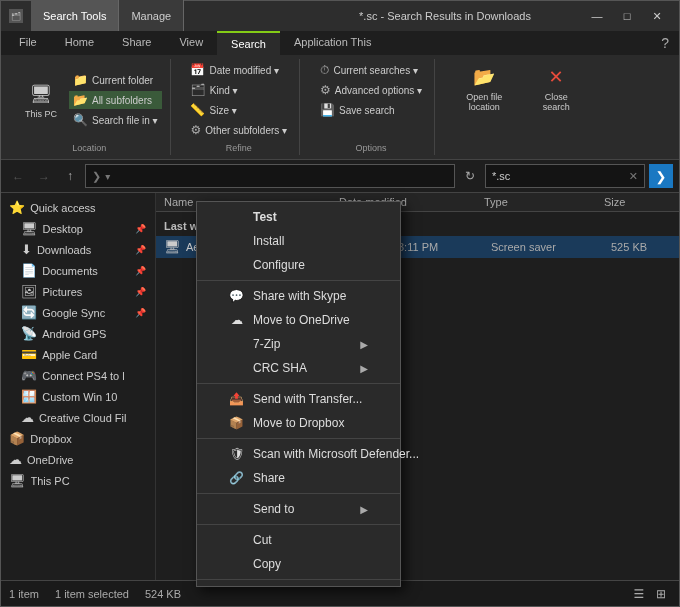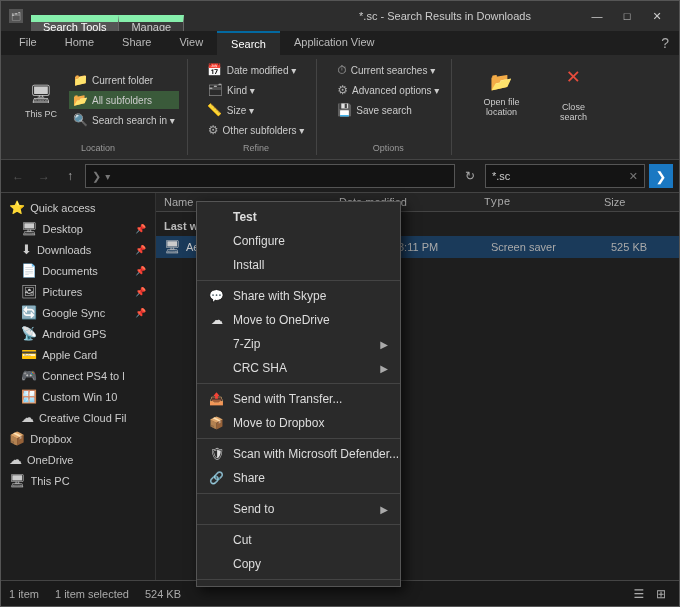--- a/index.html
+++ b/index.html
@@ -58,23 +58,23 @@
       display: flex;
       flex: 1;
       align-items: flex-end;
       height: 100%;
     }
     .title-tab {
       padding: 4px 12px;
       font-size: 11px;
       color: #ccc;
       background: #3a3a3a;
-      border-top: 7px solid #86efac;
+      border-top: 1px solid #86efac;
       border-right: 1px solid #666;
-      height: 16px;
+      height: 32px;
       display: flex; align-items: center;
       cursor: pointer;
     }
     .title-tab.active {
       background: #555;
       color: #fff;
     }
     .title-text {
       flex: 1;
       color: #ccc;
@@ -98,21 +98,21 @@
     }
     .ribbon-tab {
       padding: 5px 14px;
       font-size: 11px;
       color: #bbb;
       cursor: pointer;
     }
     .ribbon-tab.active {
       background: #2b2b2b;
       color: #fff;
-      border-top: 2px solid #0369a1;
+      border-top: 2px solid #84cc16;
     }
     .ribbon-content {
       display: flex;
       background: #2b2b2b;
       padding: 4px 8px;
       border-bottom: 1px solid #444;
       gap: 8px;
       align-items: stretch;
       min-height: 68px;
     }
@@ -274,21 +274,21 @@
       padding: 3px 8px;
       flex-shrink: 0;
     }
     .col-header {
       font-size: 11px;
       color: #aaa;
       cursor: pointer;
     }
     .col-name { flex: 0 0 175px; }
     .col-modified { flex: 0 0 145px; }
-    .col-type { flex: 0 0 120px; font-family: Liberation Mono, monospace; }
+    .col-type { flex: 0 0 120px; }
     .col-size { flex: 0 0 80px; }
 
     .file-list {
       flex: 1;
       overflow-y: auto;
       padding: 4px 0;
     }
     .section-label {
       font-size: 11px;
       color: #bbb;
@@ -335,21 +335,21 @@
       width: 205px;
       background: #2a2a2a;
       border: 1px solid #555;
       box-shadow: 4px 4px 12px rgba(0,0,0,0.7);
       z-index: 100;
       padding: 3px 0;
     }
     .ctx-item {
       display: flex;
       align-items: center;
-      padding: 5px 12px;
+      padding: 5px 32px;
       font-size: 12px;
       color: #ddd;
       cursor: pointer;
       gap: 8px;
       white-space: nowrap;
     }
     .ctx-item.bold { font-weight: bold; }
     .ctx-item .ctx-icon { font-size: 12px; width: 16px; text-align: center; flex-shrink: 0; }
     .ctx-item .ctx-arrow { margin-left: auto; font-size: 10px; color: #aaa; }
     .ctx-separator {
@@ -384,21 +384,21 @@
       <div class="wc-btn close">✕</div>
     </div>
   </div>
 
   <div class="ribbon-tabs">
     <div class="ribbon-tab"><span>File</span></div>
     <div class="ribbon-tab"><span>Home</span></div>
     <div class="ribbon-tab"><span>Share</span></div>
     <div class="ribbon-tab"><span>View</span></div>
     <div class="ribbon-tab active"><span>Search</span></div>
-    <div class="ribbon-tab"><span>Application View</span></div>
+    <div class="ribbon-tab"><span>Application This</span></div>
     <div style="margin-left:auto;display:flex;align-items:center;padding-right:6px;">
       <span style="color:#aaa;font-size:14px;cursor:pointer;">?</span>
     </div>
   </div>
 
   <div class="ribbon-content">
 
     <div class="ribbon-group">
       <div class="ribbon-btns">
         <div style="display:flex;flex-direction:column;align-items:center;gap:3px;">
@@ -411,21 +411,21 @@
           <div class="ribbon-small-btn">
             <span class="icon-sm">📁</span>
             <span>Current folder</span>
           </div>
           <div class="ribbon-small-btn" style="background:#3a5a3a;">
             <span class="icon-sm">📂</span>
             <span>All subfolders</span>
           </div>
           <div class="ribbon-small-btn">
             <span class="icon-sm">🔍</span>
-            <span>Search search in ▾</span>
+            <span>Search file in ▾</span>
           </div>
         </div>
       </div>
       <div class="ribbon-group-label">Location</div>
     </div>
 
     <div class="ribbon-group">
       <div style="display:flex;flex-direction:column;gap:2px;flex:1;">
         <div class="ribbon-small-btn">
           <span class="icon-sm">📅</span>
@@ -466,21 +466,21 @@
     </div>
 
     <div class="ribbon-group" style="border-right:none;">
       <div style="display:flex;gap:6px;align-items:center;">
         <div class="ribbon-btn">
           <div class="icon-lg">📂</div>
           <span style="font-size:9px;text-align:center;white-space:normal;width:50px;">Open file location</span>
         </div>
         <div class="ribbon-btn">
           <div class="icon-lg" style="color:#e74c3c;">✕</div>
-          <span style="font-size:9px;text-align:center;white-space:normal;width:50px;margin-top:10px;">Close search</span>
+          <span style="font-size:9px;text-align:center;white-space:normal;width:50px;">Close search</span>
         </div>
       </div>
     </div>
   </div>
 
   <div class="address-bar">
     <div class="nav-btn disabled">←</div>
     <div class="nav-btn disabled">→</div>
     <div class="nav-btn">↑</div>
     <div class="address-box">
@@ -603,25 +603,25 @@
     </div>
   </div>
 
   <div class="context-menu">
     <div class="ctx-item bold">
       <span class="ctx-icon"></span>
       <span>Test</span>
     </div>
     <div class="ctx-item">
       <span class="ctx-icon"></span>
+      <span>Install</span>
+    </div>
+    <div class="ctx-item">
+      <span class="ctx-icon"></span>
       <span>Configure</span>
-    </div>
-    <div class="ctx-item">
-      <span class="ctx-icon"></span>
-      <span>Install</span>
     </div>
     <div class="ctx-separator"></div>
     <div class="ctx-item">
       <span class="ctx-icon">💬</span>
       <span>Share with Skype</span>
     </div>
     <div class="ctx-item">
       <span class="ctx-icon">☁</span>
       <span>Move to OneDrive</span>
     </div>

